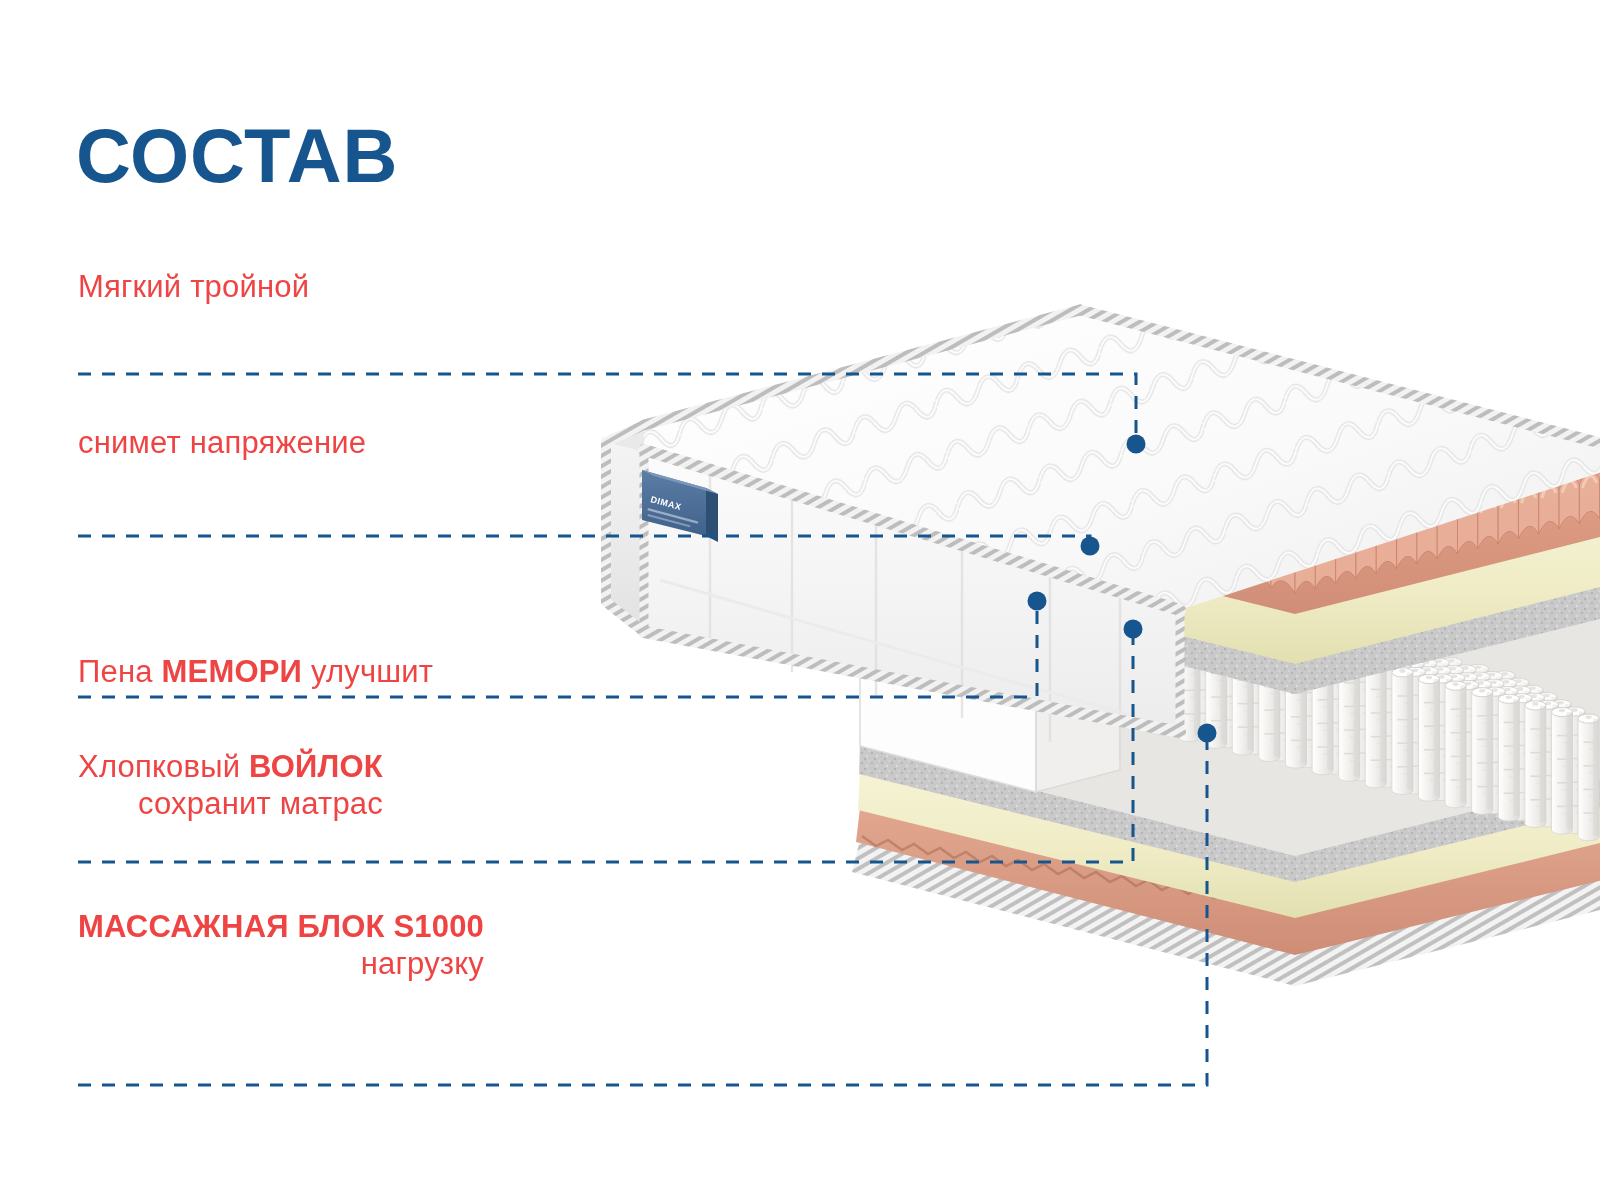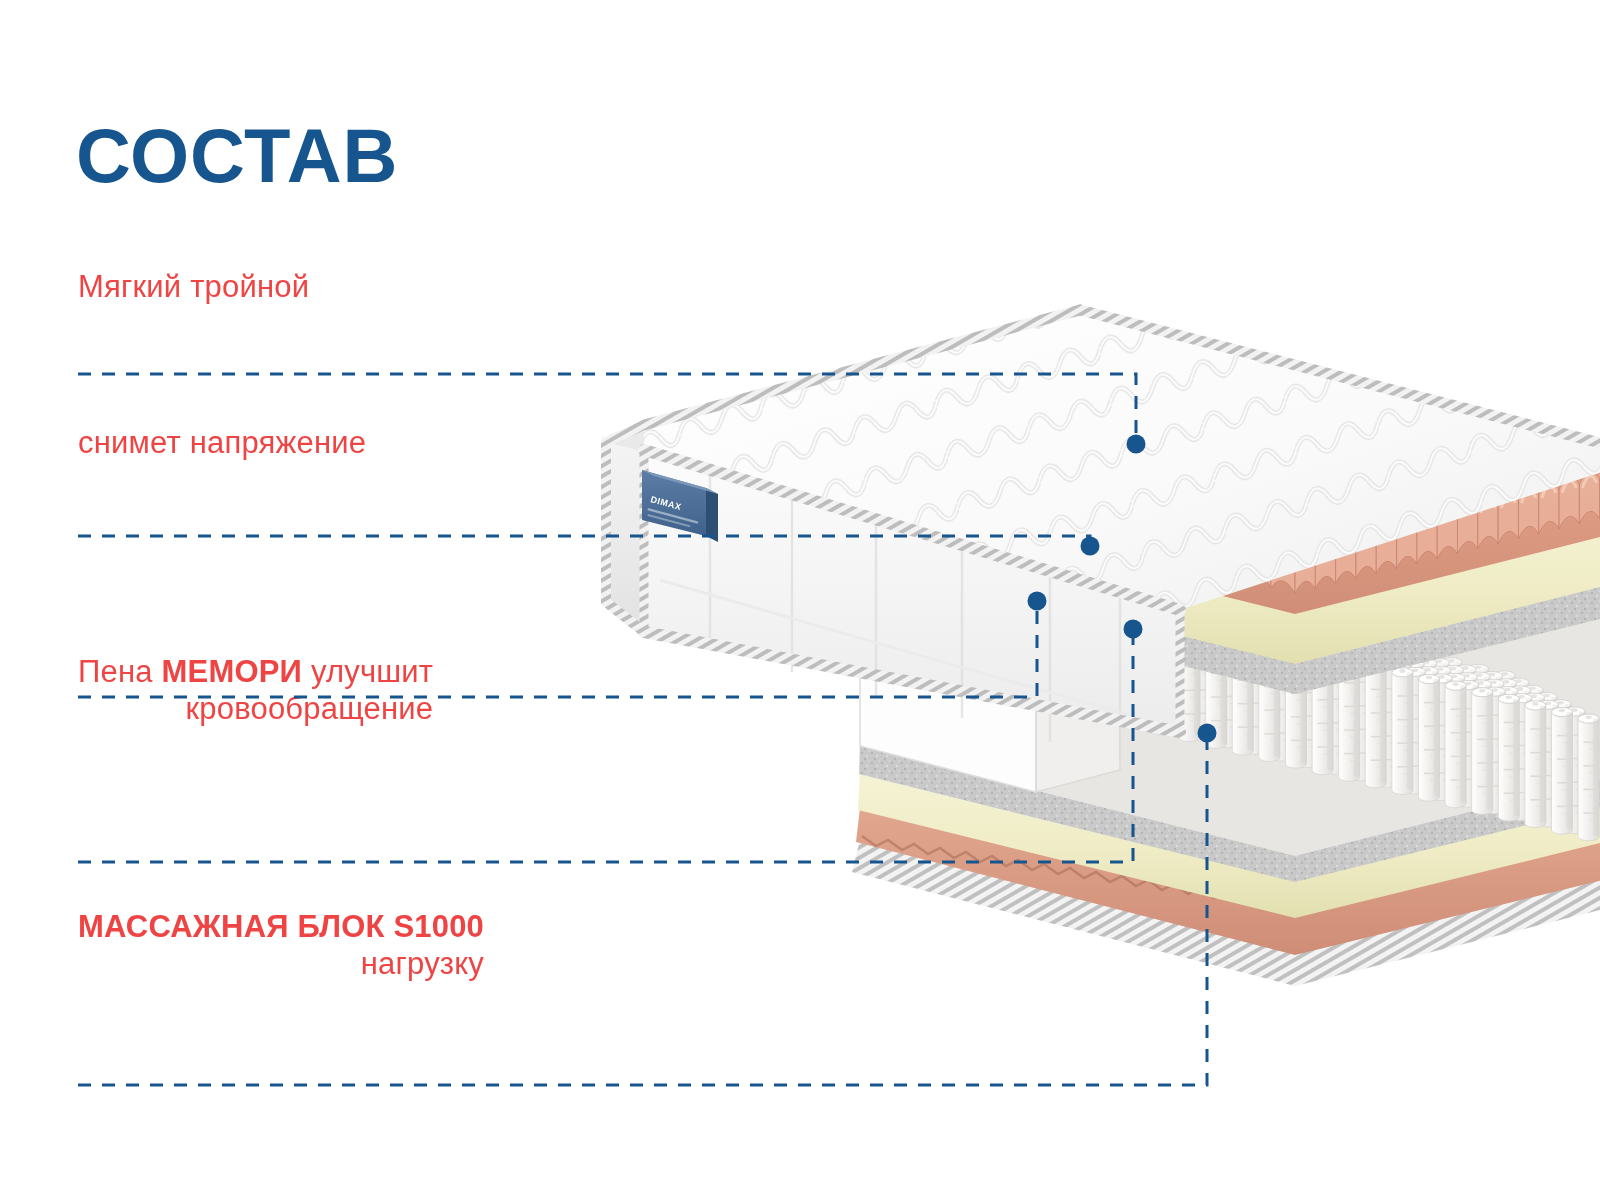--- a/index.html
+++ b/index.html
@@ -65,23 +65,26 @@
   <div class="callout c1">
     <div class="ln">Мягкий тройной</div>
   </div>
 
   <div class="callout c2">
     <div class="ln">снимет напряжение</div>
   </div>
 
   <div class="callout c3">
     <div class="ln"><span>Пена </span><b>МЕМОРИ</b><span> улучшит</span></div>
-    <div class="ln">кровообращение</div>
   </div>
 
+  <div class="callout c4">
+    <div class="ln"><span>Хлопковый </span><b>ВОЙЛОК</b></div>
+    <div class="ln">сохранит матрас</div>
+  </div>
 
   <div class="callout c5">
     <div class="ln strong">МАССАЖНАЯ БЛОК S1000</div>
     <div class="ln">нагрузку</div>
   </div>
 
   <svg id="mattress" viewBox="0 0 1060 830">
     <defs>
 
       <linearGradient id="gTop" x1="0" y1="0" x2="1" y2="1">

